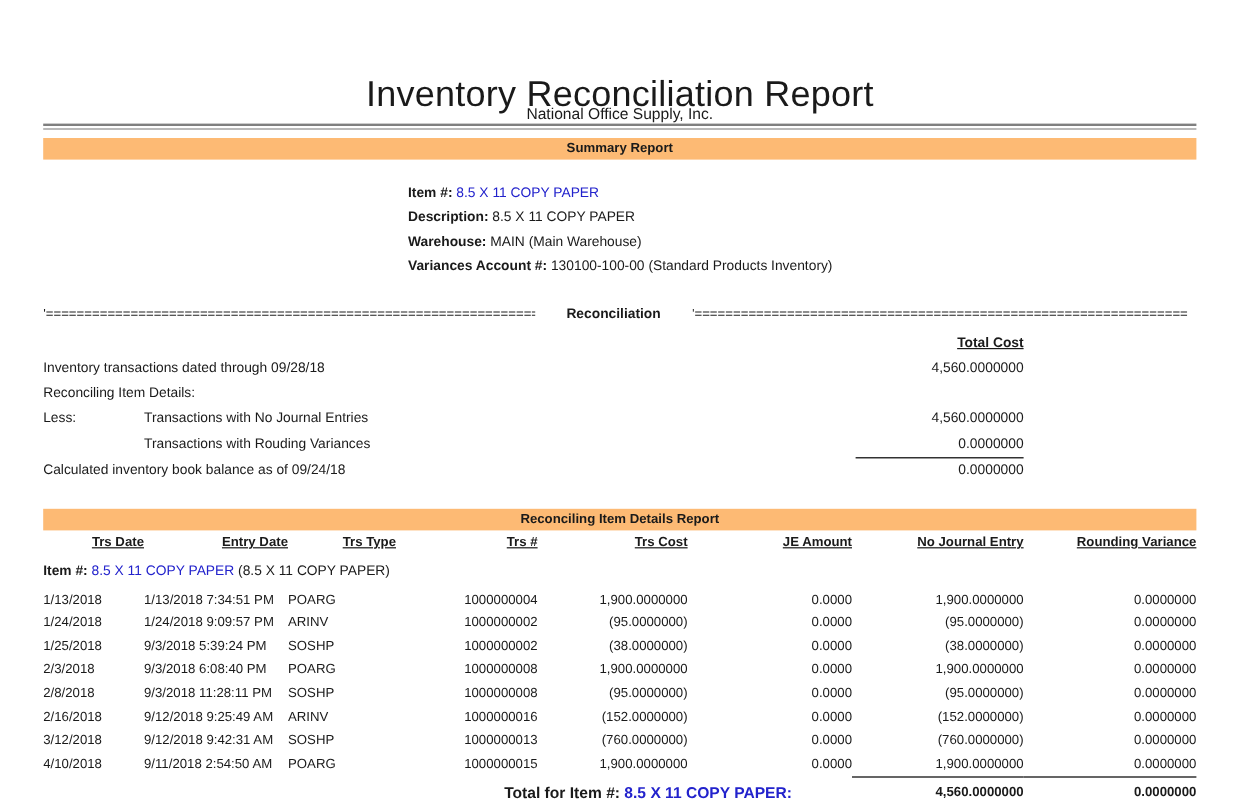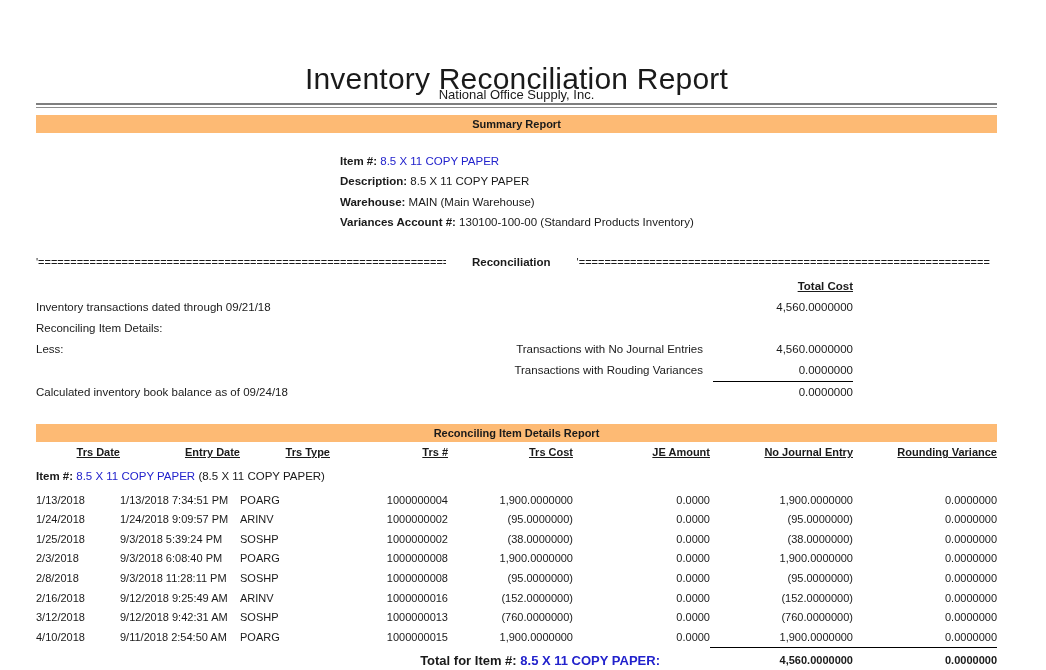--- a/index.html
+++ b/index.html
@@ -27,21 +27,21 @@
   .eqs{overflow:hidden;letter-spacing:0;}
   .eqs-left{max-width:410px;flex:none;}
   .eqs-right{max-width:418px;flex:none;}
   .divider-label{font-weight:bold;flex:none;padding:0 26px;font-size:11.5px;}
 
   .total-cost-hdr{position:absolute;top:280px;right:144px;font-size:11.5px;font-weight:bold;text-decoration:underline;}
 
   .recon-rows{position:absolute;top:297px;left:0;width:100%;font-size:11.5px;}
   .rrow{display:flex;line-height:21px;align-items:baseline;}
   .rlabel{flex:none;min-width:84px;white-space:nowrap;}
-  .rindent{flex:1;white-space:nowrap;text-align:right;}
+  .rindent{flex:1;white-space:nowrap;}
   .rvalue{flex:none;width:150px;text-align:right;white-space:nowrap;}
   .rspacer{flex:none;width:144px;}
   .rrow.sumline .rvalue{border-top:1px solid #000;width:140px;}
 
   table.details{position:absolute;top:444px;left:0;width:961px;border-collapse:collapse;table-layout:fixed;font-size:11px;}
   table.details th{font-weight:bold;text-decoration:underline;padding:2px 0 9px 0;white-space:nowrap;}
   table.details th.l{text-align:right;}
   table.details th.r{text-align:right;}
   table.details td{padding:0;line-height:19.6px;white-space:nowrap;overflow:hidden;}
   table.details td.num{text-align:right;margin-top:24px;}
@@ -85,21 +85,21 @@
     <div class="recon-divider">
       <span class="eqs eqs-left">'================================================================</span>
       <span class="divider-label">Reconciliation</span>
       <span class="eqs eqs-right">'================================================================</span>
     </div>
 
     <div class="total-cost-hdr">Total Cost</div>
 
     <div class="recon-rows">
       <div class="rrow">
-        <span class="rlabel">Inventory transactions dated through 09/21/18</span>
+        <span class="rlabel">Inventory transactions dated through 09/28/18</span>
         <span class="rindent"></span>
         <span class="rvalue">4,560.0000000</span>
         <span class="rspacer"></span>
       </div>
       <div class="rrow">
         <span class="rlabel">Reconciling Item Details:</span>
         <span class="rindent"></span>
         <span class="rvalue"></span>
         <span class="rspacer"></span>
       </div>

